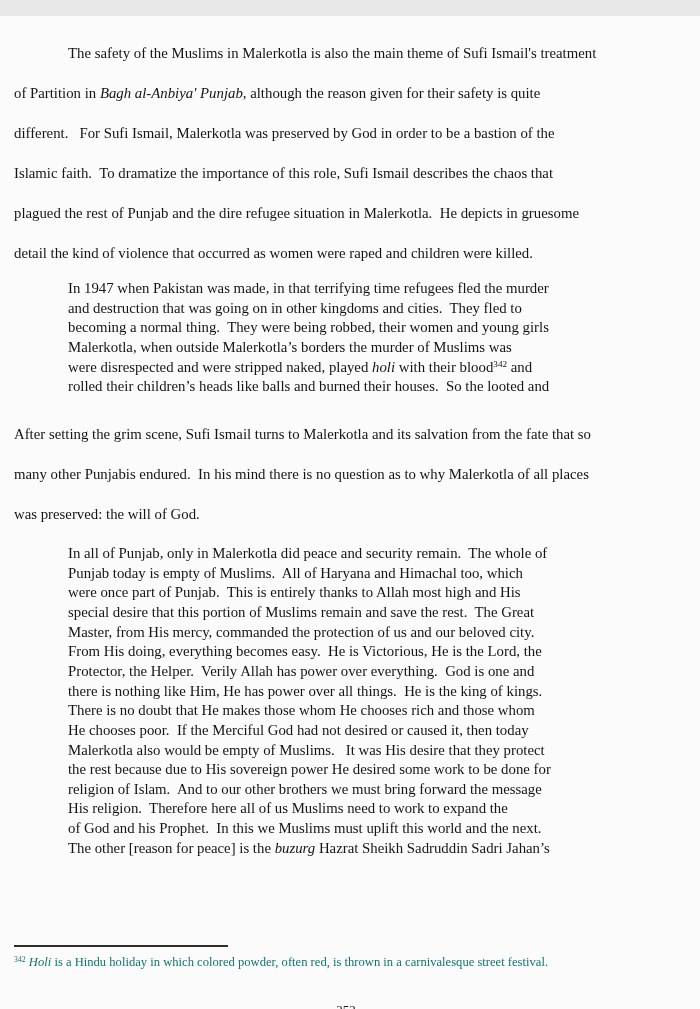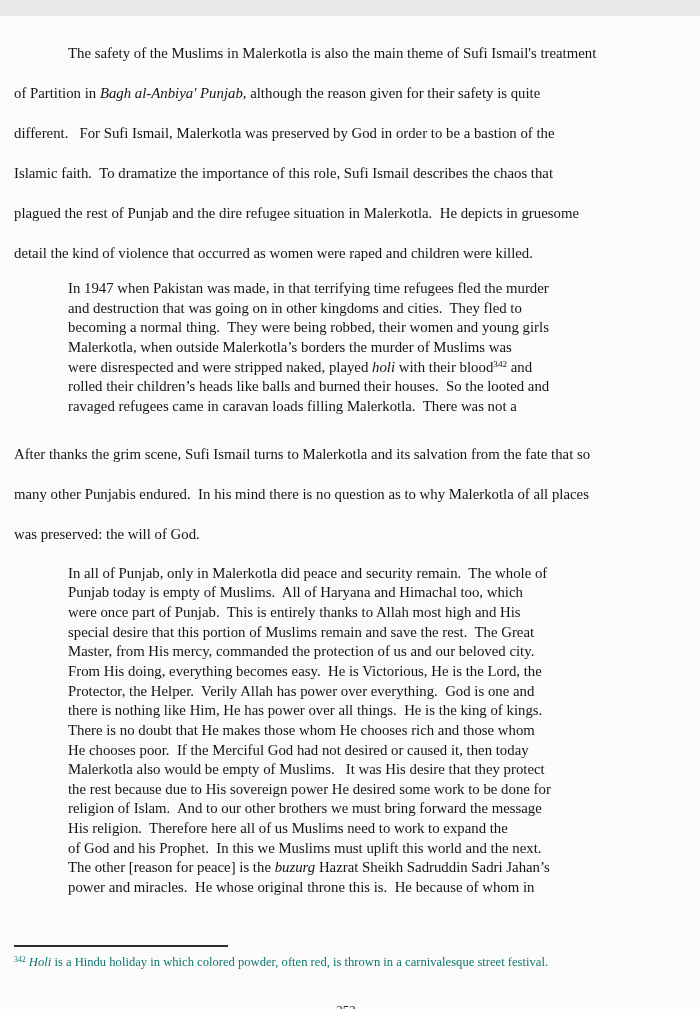--- a/index.html
+++ b/index.html
@@ -87,25 +87,24 @@
       <div class="line">detail the kind of violence that occurred as women were raped and children were killed.</div>
     </div>
 
   <div class="quote quote1">
       <div class="line">In 1947 when Pakistan was made, in that terrifying time refugees fled the murder</div>
       <div class="line">and destruction that was going on in other kingdoms and cities.  They fled to</div>
       <div class="line">becoming a normal thing.  They were being robbed, their women and young girls</div>
       <div class="line">Malerkotla, when outside Malerkotla’s borders the murder of Muslims was</div>
       <div class="line">were disrespected and were stripped naked, played <i>holi</i> with their blood<sup>342</sup> and</div>
       <div class="line">rolled their children’s heads like balls and burned their houses.  So the looted and</div>
-      <div class="line">ravaged refugees came in caravan loads filling Malerkotla.  There was not a</div>
     </div>
 
   <div class="para para2">
-      <div class="line">After thanks the grim scene, Sufi Ismail turns to Malerkotla and its salvation from the fate that so</div>
+      <div class="line">After setting the grim scene, Sufi Ismail turns to Malerkotla and its salvation from the fate that so</div>
       <div class="line">many other Punjabis endured.  In his mind there is no question as to why Malerkotla of all places</div>
       <div class="line">was preserved: the will of God.</div>
     </div>
 
   <div class="quote quote2">
       <div class="line">In all of Punjab, only in Malerkotla did peace and security remain.  The whole of</div>
       <div class="line">Punjab today is empty of Muslims.  All of Haryana and Himachal too, which</div>
       <div class="line">were once part of Punjab.  This is entirely thanks to Allah most high and His</div>
       <div class="line">special desire that this portion of Muslims remain and save the rest.  The Great</div>
       <div class="line">Master, from His mercy, commanded the protection of us and our beloved city.</div>
@@ -113,21 +112,20 @@
       <div class="line">Protector, the Helper.  Verily Allah has power over everything.  God is one and</div>
       <div class="line">there is nothing like Him, He has power over all things.  He is the king of kings.</div>
       <div class="line">There is no doubt that He makes those whom He chooses rich and those whom</div>
       <div class="line">He chooses poor.  If the Merciful God had not desired or caused it, then today</div>
       <div class="line">Malerkotla also would be empty of Muslims.   It was His desire that they protect</div>
       <div class="line">the rest because due to His sovereign power He desired some work to be done for</div>
       <div class="line">religion of Islam.  And to our other brothers we must bring forward the message</div>
       <div class="line">His religion.  Therefore here all of us Muslims need to work to expand the</div>
       <div class="line">of God and his Prophet.  In this we Muslims must uplift this world and the next.</div>
       <div class="line">The other [reason for peace] is the <i>buzurg</i> Hazrat Sheikh Sadruddin Sadri Jahan’s</div>
-      <div class="line">power and miracles.  He whose original throne this is.  He because of whom in</div>
     </div>
 
   <div class="footnote-block">
     <hr class="footnote-rule">
     <div class="footnote-text"><sup>342</sup> <i>Holi</i> is a Hindu holiday in which colored powder, often red, is thrown in a carnivalesque street festival.</div>
   </div>
 
   <div class="page-number">252</div>
 
 </div>

